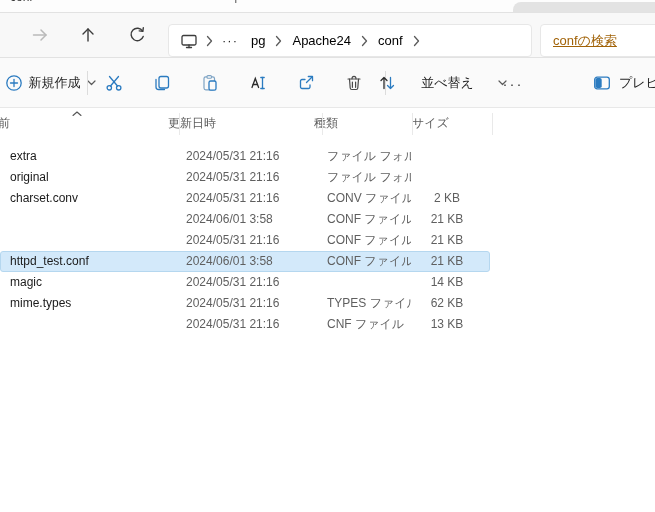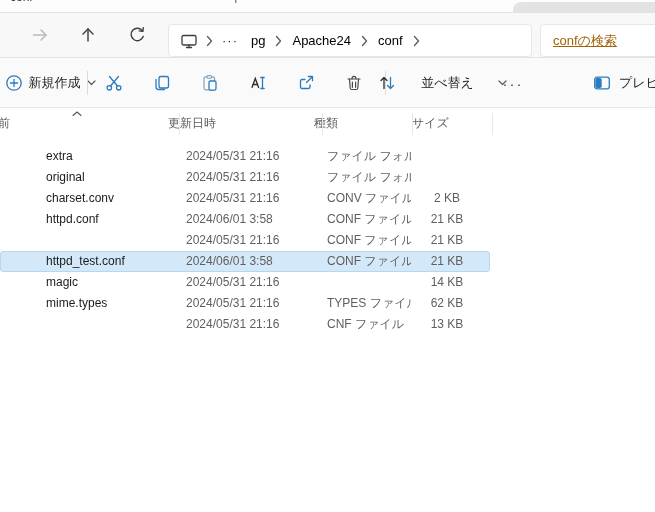--- a/index.html
+++ b/index.html
@@ -36,21 +36,21 @@
   .colsep { position:absolute; top:1px; width:1px; height:22px; background:#e9e9e9; }
   .h-label { position:absolute; top:3px; font-size:12px; color:#5c5c5c; white-space:nowrap; }
   .sort-caret { position:absolute; left:72px; top:-1px; }
 
   
   .rows { position:absolute; left:0; top:146px; width:655px; }
   .frow { position:relative; width:655px; height:21px; }
   .frow .hl { position:absolute; left:0; top:0; width:490px; height:21px; border-radius:3px; }
   .frow.selected .hl { background:#d3e9fa; border:1px solid #b5d7ef; }
   .cell { position:absolute; top:0; height:21px; line-height:21px; font-size:12px; white-space:nowrap; overflow:hidden; }
-  .c-name { left:10px; width:165px; color:#1b1b1b;margin-left:36px; }
+  .c-name { left:10px; width:165px; color:#1b1b1b; }
   .c-date { left:186px; width:133px; color:#5f5f5f; }
   .c-type { left:327px; width:84px; color:#5f5f5f; }
   .c-size { left:413px; width:68px; text-align:center; color:#5f5f5f; }
 
   svg { display:block; }
 </style>
 </head>
 <body>
 
 <div id="screen">
@@ -270,21 +270,20 @@
     <div class="frow">
       <div class="hl"></div>
       <span class="cell c-name">charset.conv</span>
       <span class="cell c-date">2024/05/31 21:16</span>
       <span class="cell c-type">CONV ファイル</span>
       <span class="cell c-size">2 KB</span>
     </div>
 
     <div class="frow">
       <div class="hl"></div>
-      <span class="cell c-name">httpd.conf</span>
       <span class="cell c-date">2024/06/01 3:58</span>
       <span class="cell c-type">CONF ファイル</span>
       <span class="cell c-size">21 KB</span>
     </div>
 
     <div class="frow">
       <div class="hl"></div>
       <span class="cell c-date">2024/05/31 21:16</span>
       <span class="cell c-type">CONF ファイル</span>
       <span class="cell c-size">21 KB</span>

